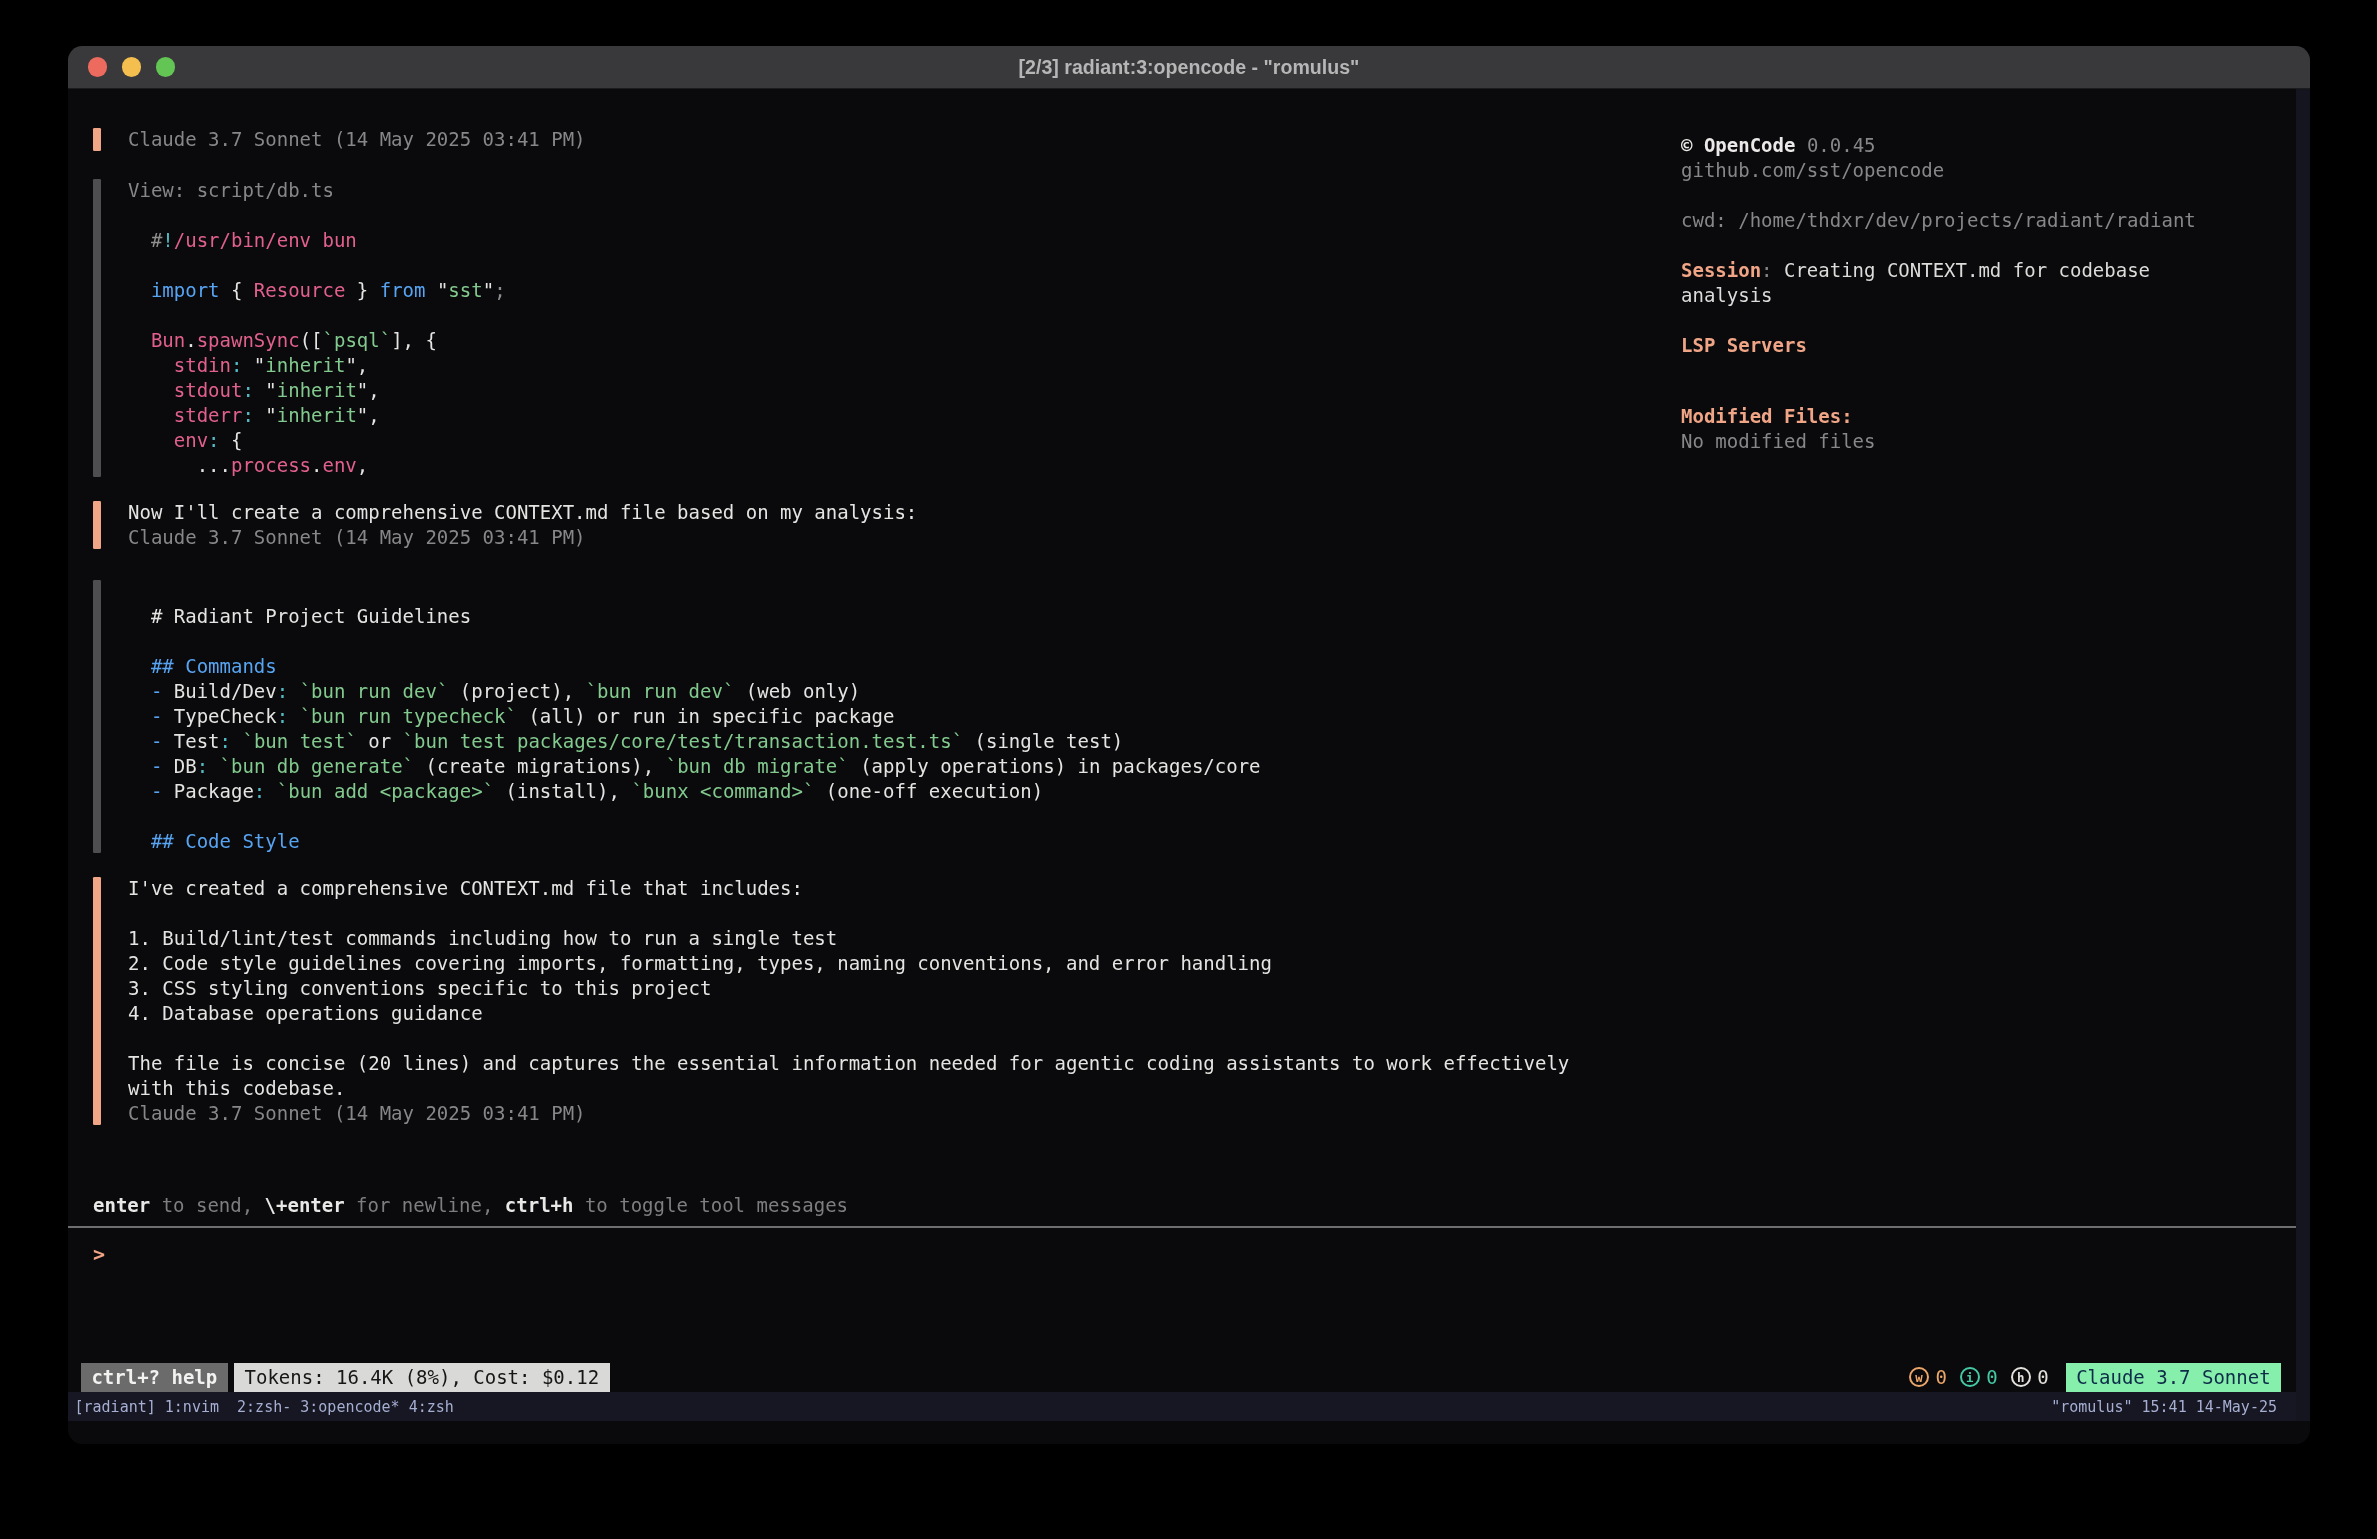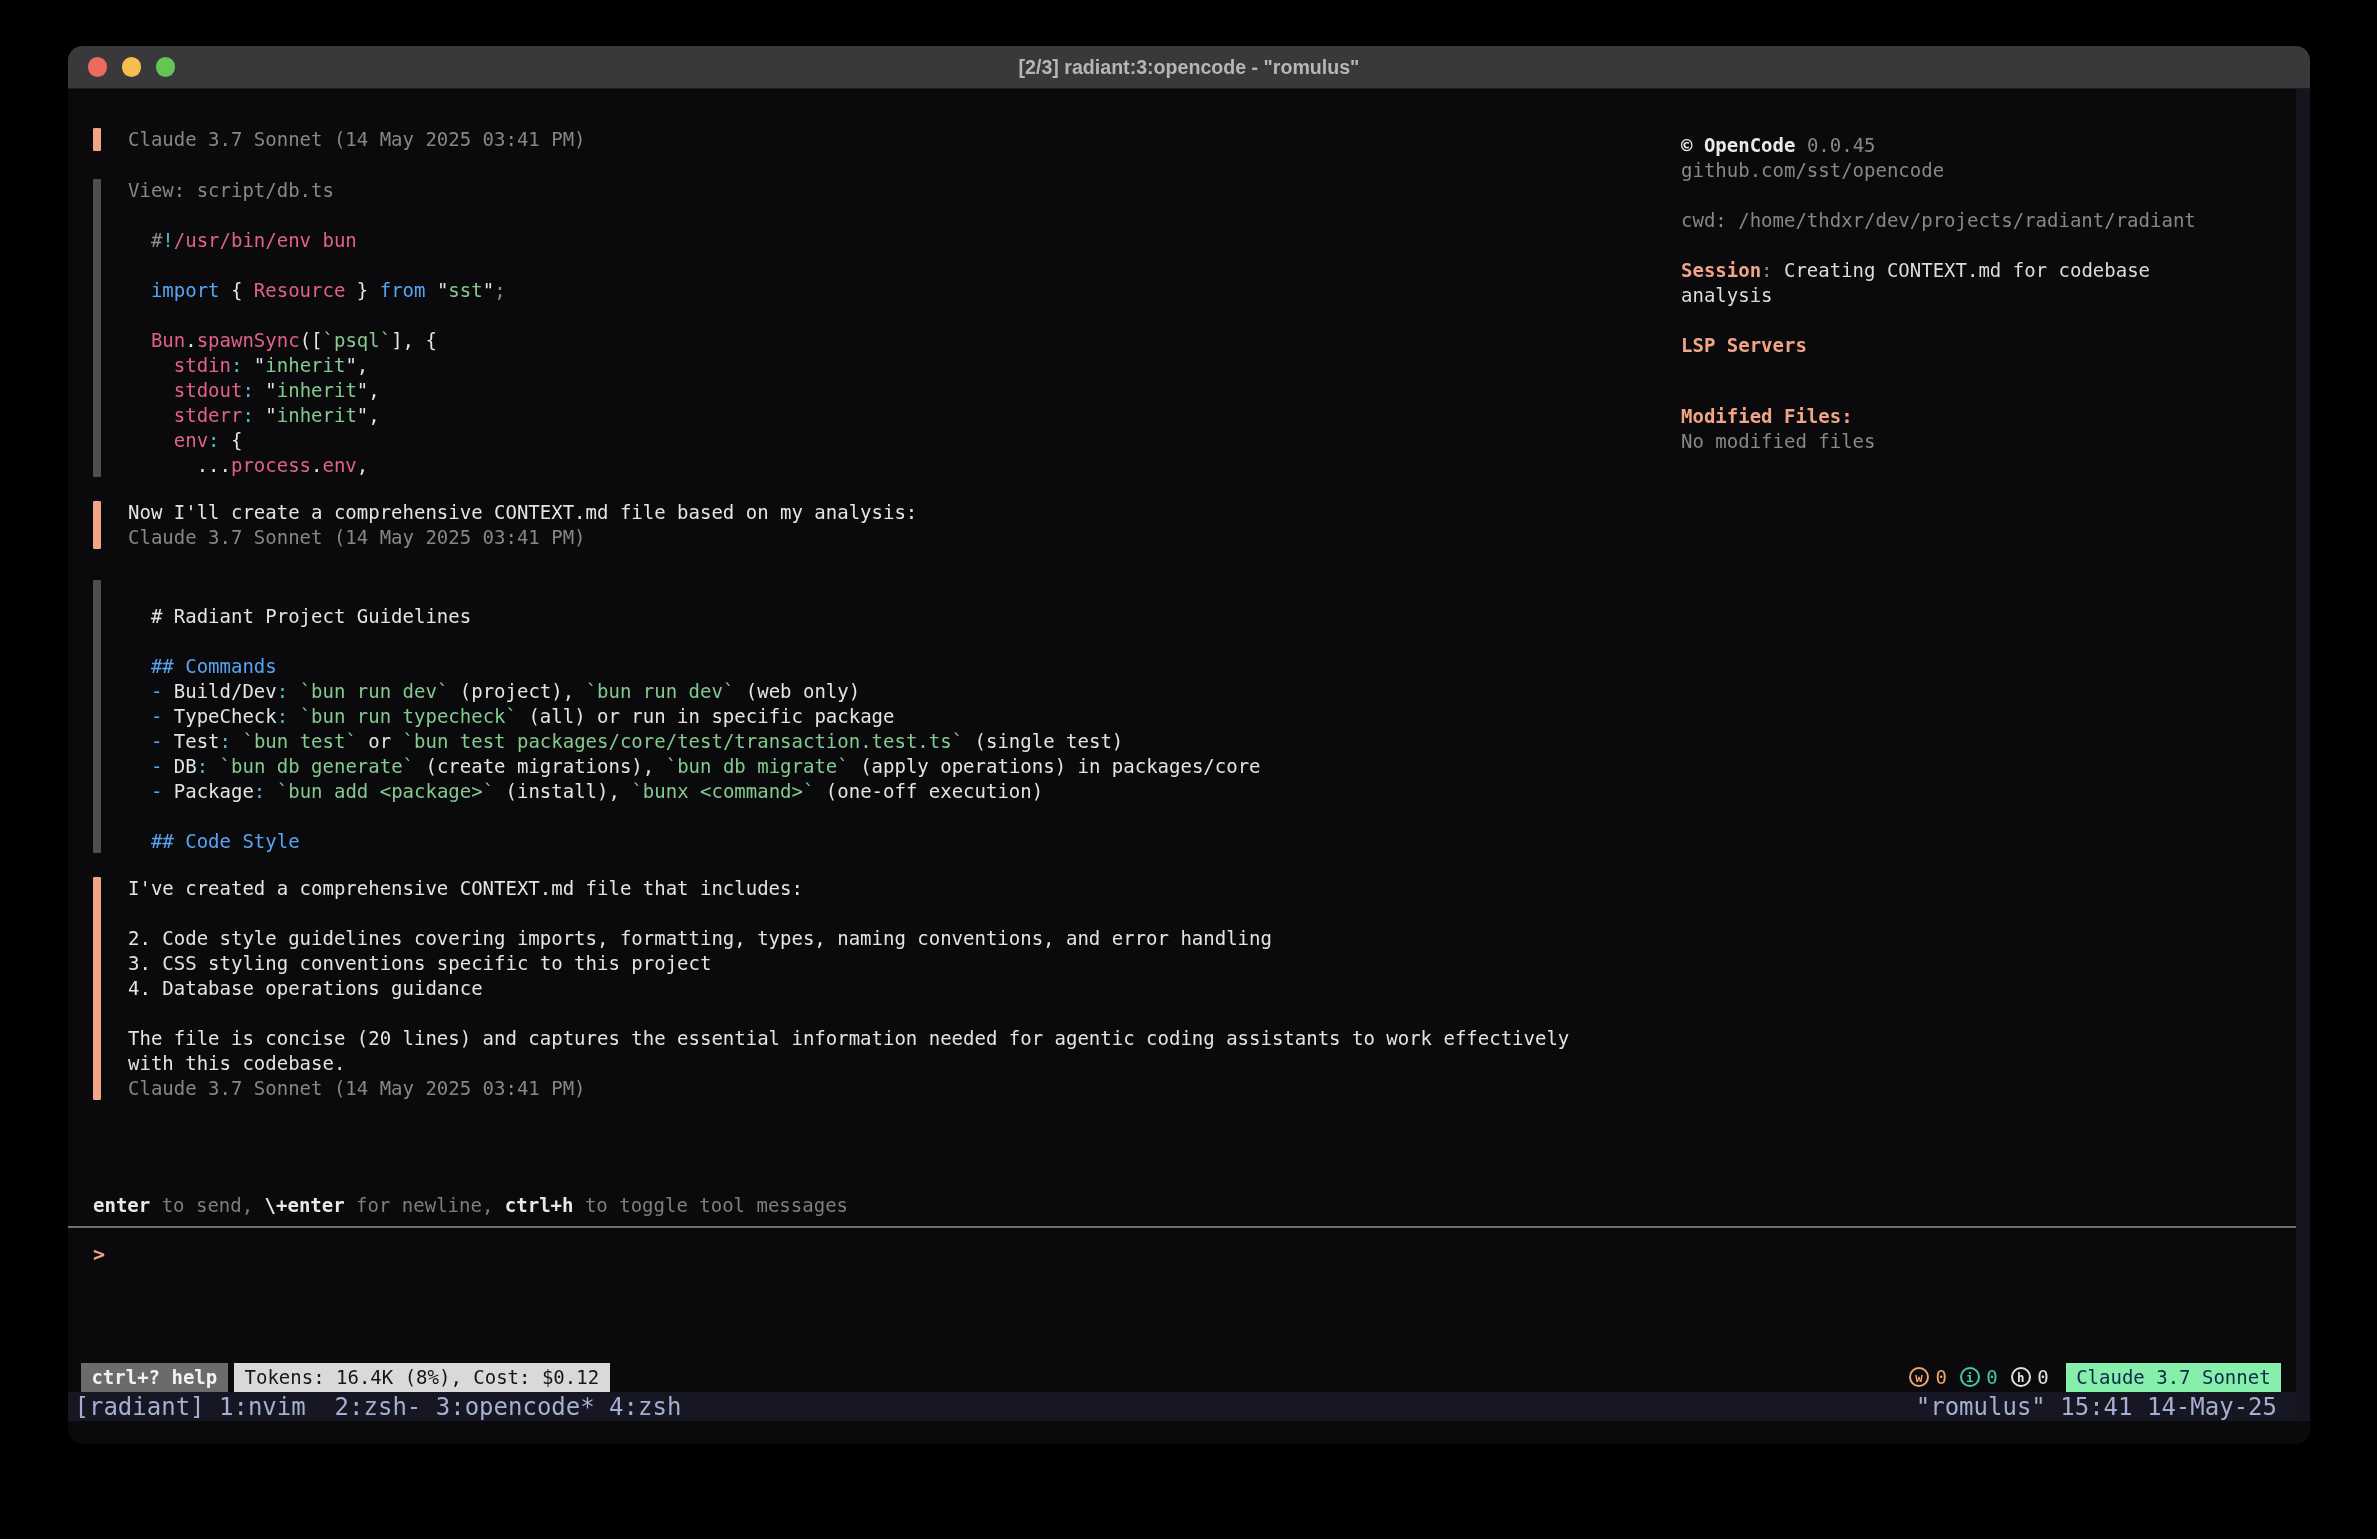--- a/index.html
+++ b/index.html
@@ -51,21 +51,21 @@
   .spacer{flex:1}
   .diags{display:flex;align-items:center;gap:13px;margin-right:17px;}
   .diag{display:flex;align-items:center;gap:6.5px;}
   .d-circle{width:20px;height:20px;border-radius:50%;border:2px solid currentColor;box-sizing:border-box;
             display:flex;align-items:center;justify-content:center;font-size:12.4px;font-weight:bold;}
   .diag.orange{color:#eda66a}.diag.teal{color:#45c9a5}.diag.light{color:#e4e1dd}
   .chip.model{background:#86efac;color:#0e2c49;}
   
   .tmuxbar{flex:none;height:29px;background:#161722;color:#a6aed2;display:flex;
            justify-content:space-between;align-items:center;padding:0 33px 0 6.5px;
-           font-size:24px;white-space:pre;}
+           font-size:15px;white-space:pre;}
   .bottom-pad{flex:1;background:#0a0a0c;}
 </style>
 </head>
 <body>
 
 <div class="screen">
   <div class="window">
 
     <div class="titlebar">
       <div class="traffic">
@@ -124,20 +124,21 @@
               <div class="line">&nbsp;</div>
               <div class="line"><span class="c-blue">  ## Code Style</span></div>
             </div>
         </div>
 
         <div class="block mt34">
           <div class="bar orange"></div>
           <div>
               <div class="line"><span class="c-white">I've created a comprehensive CONTEXT.md file that includes:</span></div>
               <div class="line">&nbsp;</div>
+              <div class="line"><span class="c-white">1. Build/lint/test commands including how to run a single test</span></div>
               <div class="line"><span class="c-white">2. Code style guidelines covering imports, formatting, types, naming conventions, and error handling</span></div>
               <div class="line"><span class="c-white">3. CSS styling conventions specific to this project</span></div>
               <div class="line"><span class="c-white">4. Database operations guidance</span></div>
               <div class="line">&nbsp;</div>
               <div class="line"><span class="c-white">The file is concise (20 lines) and captures the essential information needed for agentic coding assistants to work effectively</span></div>
               <div class="line"><span class="c-white">with this codebase.</span></div>
             </div>
           <div class="line dim">Claude 3.7 Sonnet (14 May 2025 03:41 PM)</div>
         </div>
 

